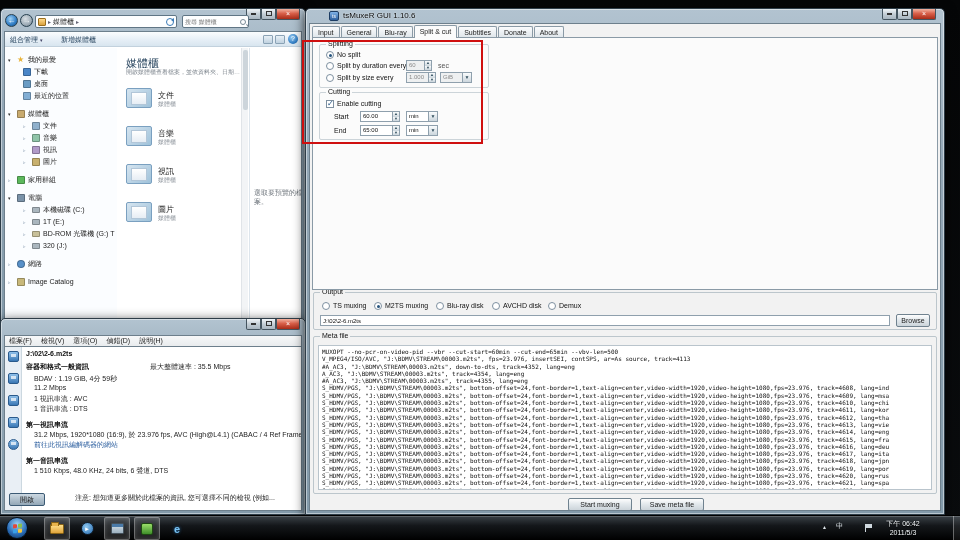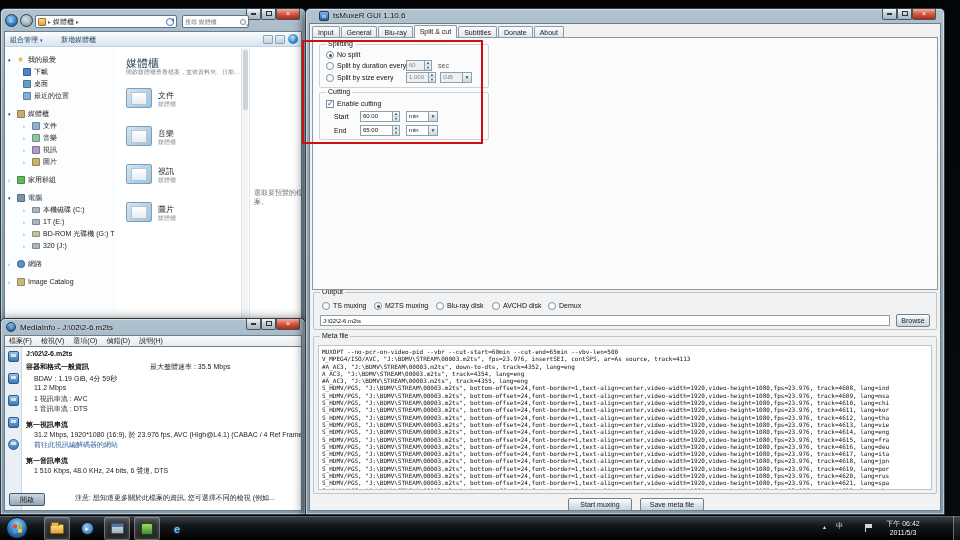--- a/index.html
+++ b/index.html
@@ -38,21 +38,21 @@
   .combo .b { width:9px; border-left:1px solid #8fa0ad; font-size:5px; line-height:9px; text-align:center; color:#33505f;
               background:linear-gradient(#fafcfd,#ccd6dd); }
   .dis { background:#eef0f1; }
   .dis .v { color:#8a8a8a; }
   .group { position:absolute; border:1px solid #ccd4d9; border-radius:2px; }
   .glabel { position:absolute; top:-5px; left:6px; background:#fbfbfb; padding:0 2px; font-size:7px; color:#111; white-space:nowrap; }
   .glabel.alt { background:#f2f2f2; }
 
   
   #tsmuxer { left:305px; top:8px; width:640px; height:507px; z-index:30; }
-  #tsmuxer .titlebar { position:absolute; left:8px; top:0; right:0; height:14px; }
+  #tsmuxer .titlebar { position:absolute; left:18px; top:0; right:0; height:14px; }
   .apptitle { font-size:8px; color:#0a0a0a; text-shadow:0 0 2px rgba(255,255,255,.8); white-space:nowrap; }
   .appicon { position:absolute; width:10px; height:10px; border-radius:2px; background:linear-gradient(#7fb3e8,#2d5f9e);
              border:1px solid #1c3c63; color:#fff; font-size:5px; line-height:9px; text-align:center; }
   .ts-client { position:absolute; left:3px; right:3px; top:14px; bottom:3px; background:#f2f2f2; border:1px solid #6d7f8c; }
   .tabbar { position:absolute; left:2px; top:1px; height:13px; display:flex; align-items:flex-end; }
   .tab { font-size:7px; line-height:11px; padding:0 5px; height:12px; border:1px solid #8a9aa6; border-bottom:none;
          border-radius:2px 2px 0 0; background:linear-gradient(#fbfcfd,#dde4e9); margin-right:1px; color:#222; }
   .tab.active { height:13px; background:#fbfbfb; position:relative; z-index:3; }
   .tabpage { position:absolute; left:2px; right:2px; top:13px; height:253px; background:#fbfbfb; border:1px solid #8a9aa6; z-index:2; }
   .metaarea { position:absolute; left:4px; right:4px; top:8px; bottom:3px; background:#fff; border:1px solid #b9c4cc;
@@ -298,24 +298,20 @@
             <div class="scrollthumb"></div>
           </div>
         <div class="prevpane">
           <div class="prevtext">選取要預覽的檔案。</div>
         </div>
       </div>
     </div>
   </div>
 
   <div class="win" id="mediainfo">
-    <div class="abs" style="left:0;top:0;right:0;height:16px;">
-      <span class="appicon" style="left:5px;top:3px;border-radius:50%;">i</span>
-      <span class="apptitle abs" style="left:19px;top:4px;">MediaInfo - J:\02\2-6.m2ts</span>
-    </div>
     <div class="capbtns" style="top:0;right:5px;">
       <div class="capbtn min"><span class="glyph-bar"></span></div>
       <div class="capbtn max"><span class="glyph-box"></span></div>
       <div class="capbtn close">×</div>
     </div>
     <div class="menubar">
       <span class="menuitem">檔案(F)</span>
       <span class="menuitem">檢視(V)</span>
       <span class="menuitem">選項(O)</span>
       <span class="menuitem">偵錯(D)</span>

